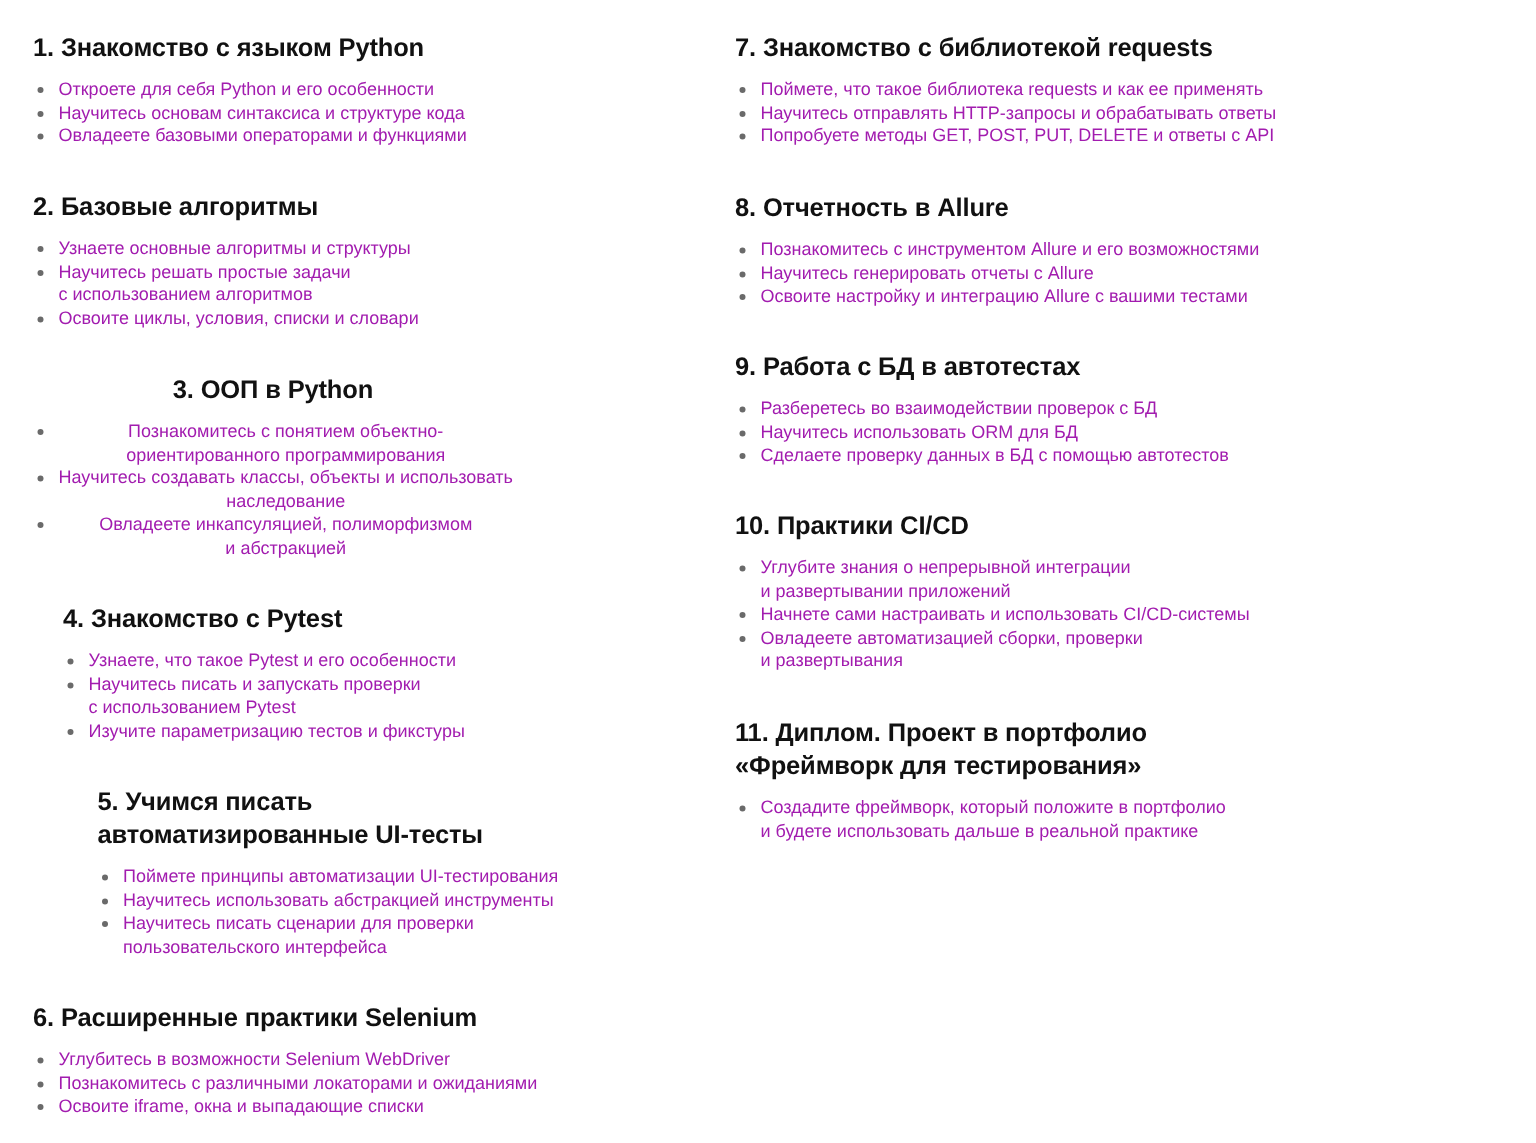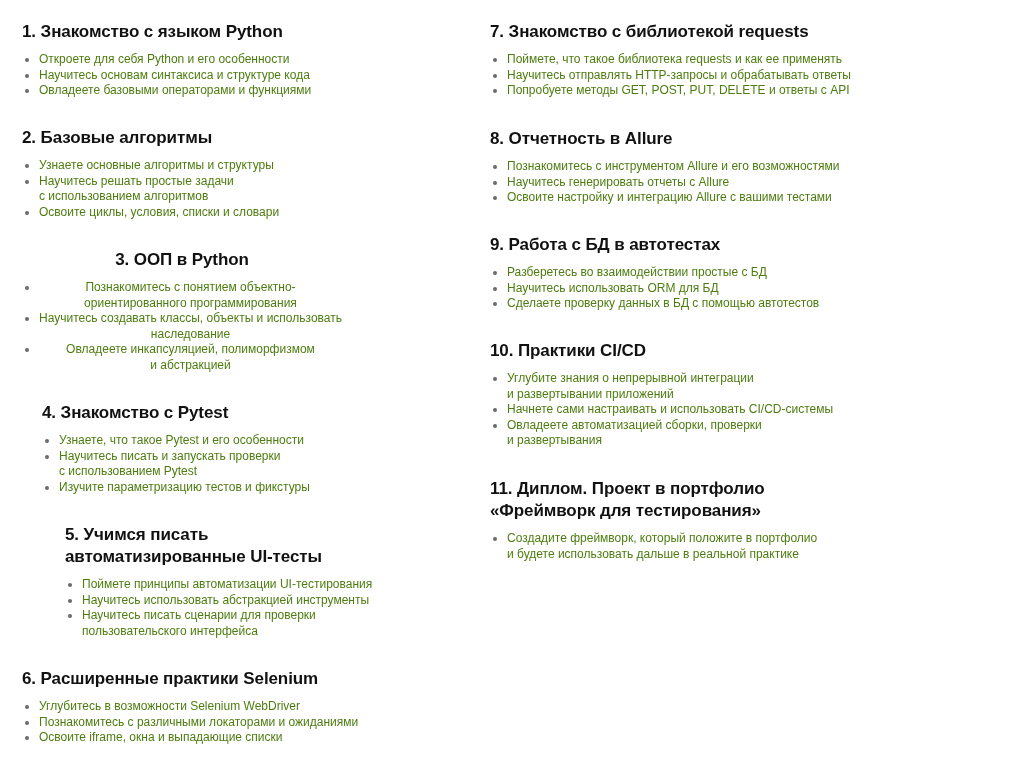--- a/index.html
+++ b/index.html
@@ -35,21 +35,21 @@
     .module-list {
       list-style: none;
       margin: 9px 0 0 0;
       padding: 0;
     }
     .module-list li {
       position: relative;
       padding-left: 17px;
       font-size: 12px;
       line-height: 15.6px;
-      color: #4d7c0f;
+      color: #a21caf;
       white-space: pre-line;
     }
     .module-list li::before {
       content: "";
       position: absolute;
       left: 3px;
       top: 6px;
       width: 4px;
       height: 4px;
       border-radius: 50%;
@@ -140,21 +140,21 @@
     <ul class="module-list">
       <li>Познакомитесь с инструментом Allure и его возможностями</li>
       <li>Научитесь генерировать отчеты с Allure</li>
       <li>Освоите настройку и интеграцию Allure с вашими тестами</li>
     </ul>
   </section>
 
   <section class="module" style="top:234px;">
     <h3 class="module-title">9. Работа с БД в автотестах</h3>
     <ul class="module-list">
-      <li>Разберетесь во взаимодействии простые с БД</li>
+      <li>Разберетесь во взаимодействии проверок с БД</li>
       <li>Научитесь использовать ORM для БД</li>
       <li>Сделаете проверку данных в БД с помощью автотестов</li>
     </ul>
   </section>
 
   <section class="module" style="top:340px;">
     <h3 class="module-title">10. Практики CI/CD</h3>
     <ul class="module-list">
       <li>Углубите знания о непрерывной интеграции
 и развертывании приложений</li>

